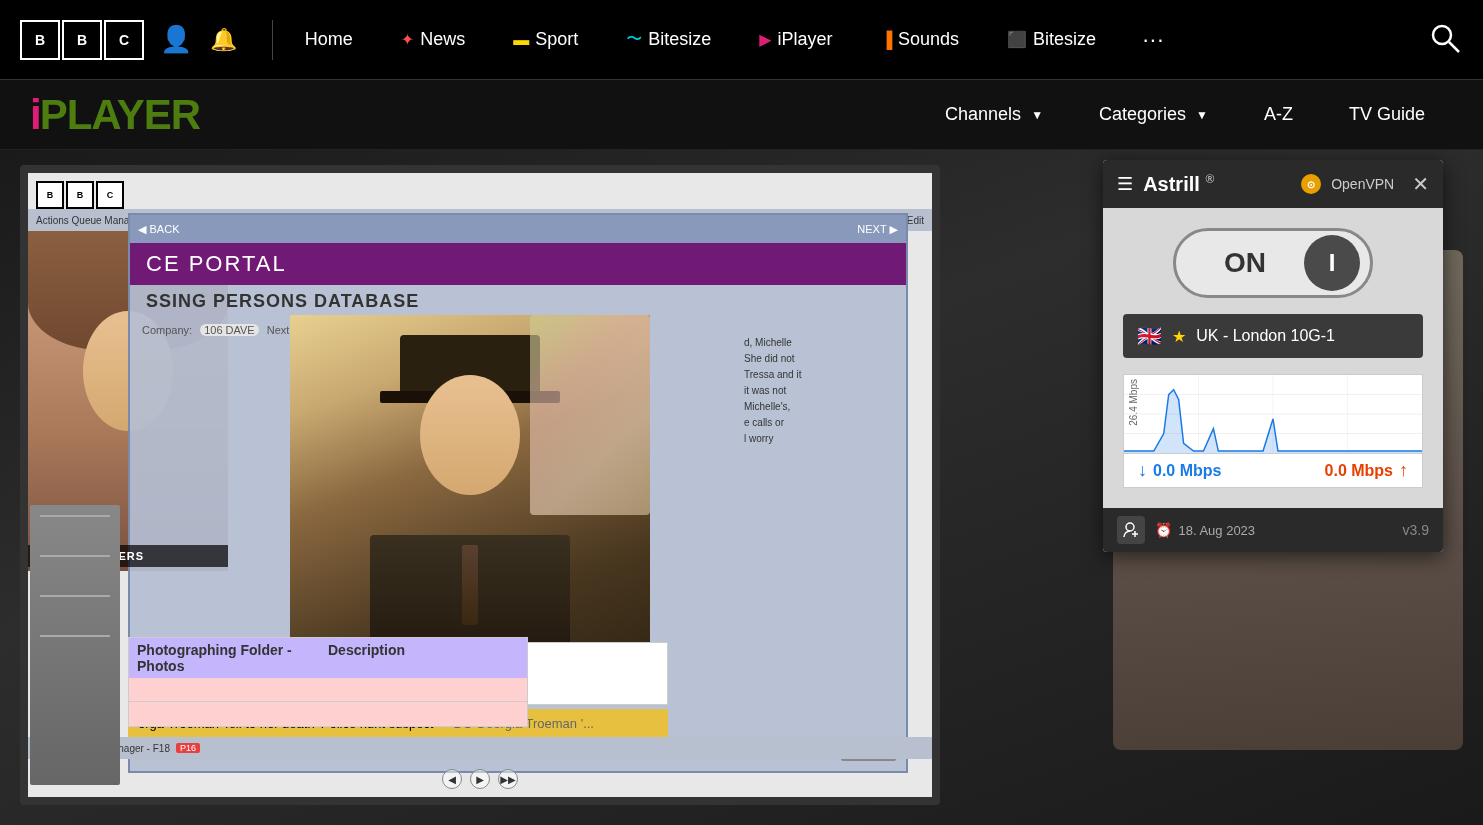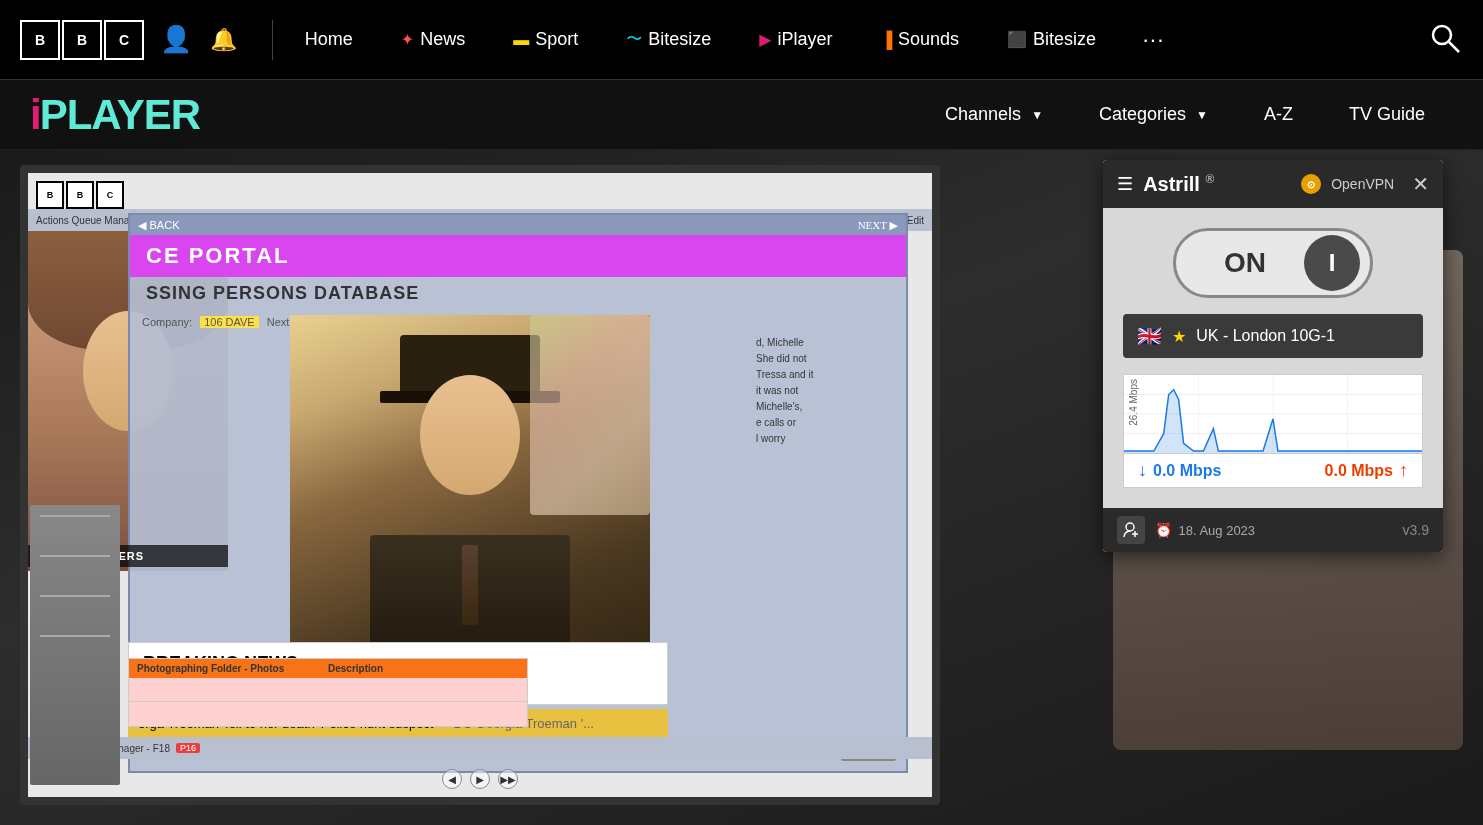--- a/index.html
+++ b/index.html
@@ -192,24 +192,24 @@
     .portal-overlay {
       position: absolute;
       top: 40px;
       left: 100px;
       width: 780px;
       height: 560px;
       background: rgba(180, 190, 210, 0.92);
       border: 2px solid #7a8aaa;
     }
     .portal-header {
-      background: #d946ef;
+      background: #701a75;
       color: #fff;
       font-size: 22px;
-      font-weight: bold;
+      font-weight: normal;
       padding: 8px 16px;
       letter-spacing: 2px;
     }
     .portal-title {
       font-size: 18px;
       padding: 6px 16px;
       color: #333;
       font-weight: bold;
       letter-spacing: 1px;
     }
@@ -304,21 +304,21 @@
       color: #fff;
       font-size: 11px;
       font-weight: bold;
       padding: 5px 8px;
       letter-spacing: 1px;
     }
 
     
     .portal-sidebar-text {
       position: absolute;
-      right: 10px;
+      right: 22px;
       top: 120px;
       width: 140px;
       font-size: 11px;
       color: #333;
       line-height: 1.5;
     }
 
     
     .astrill-overlay {
       position: absolute;
@@ -642,21 +642,21 @@
   <div class="bbc-nav-search">
     <svg width="36" height="36" viewBox="0 0 36 36" fill="none">
       <circle cx="15" cy="15" r="9" stroke="white" stroke-width="2.5"></circle>
       <line x1="22" y1="22" x2="32" y2="32" stroke="white" stroke-width="2.5"></line>
     </svg>
   </div>
 </div>
 
 <div class="iplayer-nav">
   <div class="iplayer-logo">
-    <span style="color:#e01d74;font-size:42px;font-weight:900;letter-spacing:-2px;">i</span><span style="color:#5eead4;font-size:42px;font-weight:900;letter-spacing:-1px;">PLAYER</span>
+    <span style="color:#e01d74;font-size:42px;font-weight:900;letter-spacing:-2px;">i</span><span style="color:#4d7c0f;font-size:42px;font-weight:900;letter-spacing:-1px;">PLAYER</span>
   </div>
   <div class="iplayer-nav-links">
     <div class="iplayer-nav-link">
       <span>Channels</span>
       <span class="chevron">▼</span>
     </div>
     <div class="iplayer-nav-link">
       <span>Categories</span>
       <span class="chevron">▼</span>
     </div>
@@ -690,34 +690,34 @@
         <div class="woman-section" style="top:58px;">
           <div class="woman-face">
             <div class="woman-hair"></div>
 
             <div style="position:absolute;top:80px;left:50%;transform:translateX(-50%);width:90px;height:120px;background:linear-gradient(180deg,#e8c090,#d4a870);border-radius:50%;"></div>
           </div>
         </div>
 
         <div class="portal-overlay">
 
-          <div style="background:#8899bb;height:20px;display:flex;align-items:center;padding:0 8px;gap:6px;font-size:11px;">
+          <div style="background:#8899bb;height:28px;display:flex;align-items:center;padding:0 8px;gap:6px;font-size:11px;">
             <span style="color:#fff;">◀ BACK</span>
-            <span style="color:#fff;margin-left:auto;font-family:Liberation Serif, serif;">NEXT ▶</span>
+            <span style="color:#fff;margin-left:auto;">NEXT ▶</span>
           </div>
           <div class="portal-header">
             <span>CE PORTAL</span>
           </div>
           <div class="portal-title">
             <span>SSING PERSONS DATABASE</span>
           </div>
 
           <div style="display:flex;gap:8px;padding:6px 12px;font-size:11px;color:#555;">
             <span>Company: </span>
-            <span style="background:#fde047;padding:0 4px;">106 DAVE</span>
+            <span style="background:#e5e5e5;padding:0 4px;border-radius:6px;">106 DAVE</span>
             <span>Next Review Due:</span>
             <span style="background:#ffcc00;padding:0 4px;">11.10.2018</span>
           </div>
 
           <div class="portal-person">
             <div class="portal-person-figure">
               <div class="person-hat"></div>
               <div class="person-face-oval"></div>
 
               <div style="position:absolute;bottom:0;left:50%;transform:translateX(-50%);width:200px;height:160px;background:linear-gradient(180deg,#3a3020,#1a1008);border-radius:4px 4px 0 0;">
@@ -757,21 +757,21 @@
           </div>
         </div>
 
         <div class="screen-controls-bar">
           <div class="screen-ctrl-btn">◀</div>
           <div class="screen-ctrl-btn">▶</div>
           <div class="screen-ctrl-btn">▶▶</div>
         </div>
 
         <div style="position:absolute;bottom:70px;left:100px;width:400px;background:#fff;border:1px solid #ccc;">
-          <div style="display:flex;background:#f97316;padding:4px 8px;font-size:10px;font-weight:bold;color:#333;">
+          <div style="display:flex;background:#c4b5fd;padding:4px 8px;font-size:14px;font-weight:bold;color:#333;">
             <span style="flex:1;">Photographing Folder - Photos</span>
             <span style="flex:1;">Description</span>
           </div>
           <div style="background:#ffd0d0;height:24px;border-bottom:1px solid #ccc;"></div>
           <div style="background:#ffd0d0;height:24px;"></div>
         </div>
 
       </div>
     </div>
 

